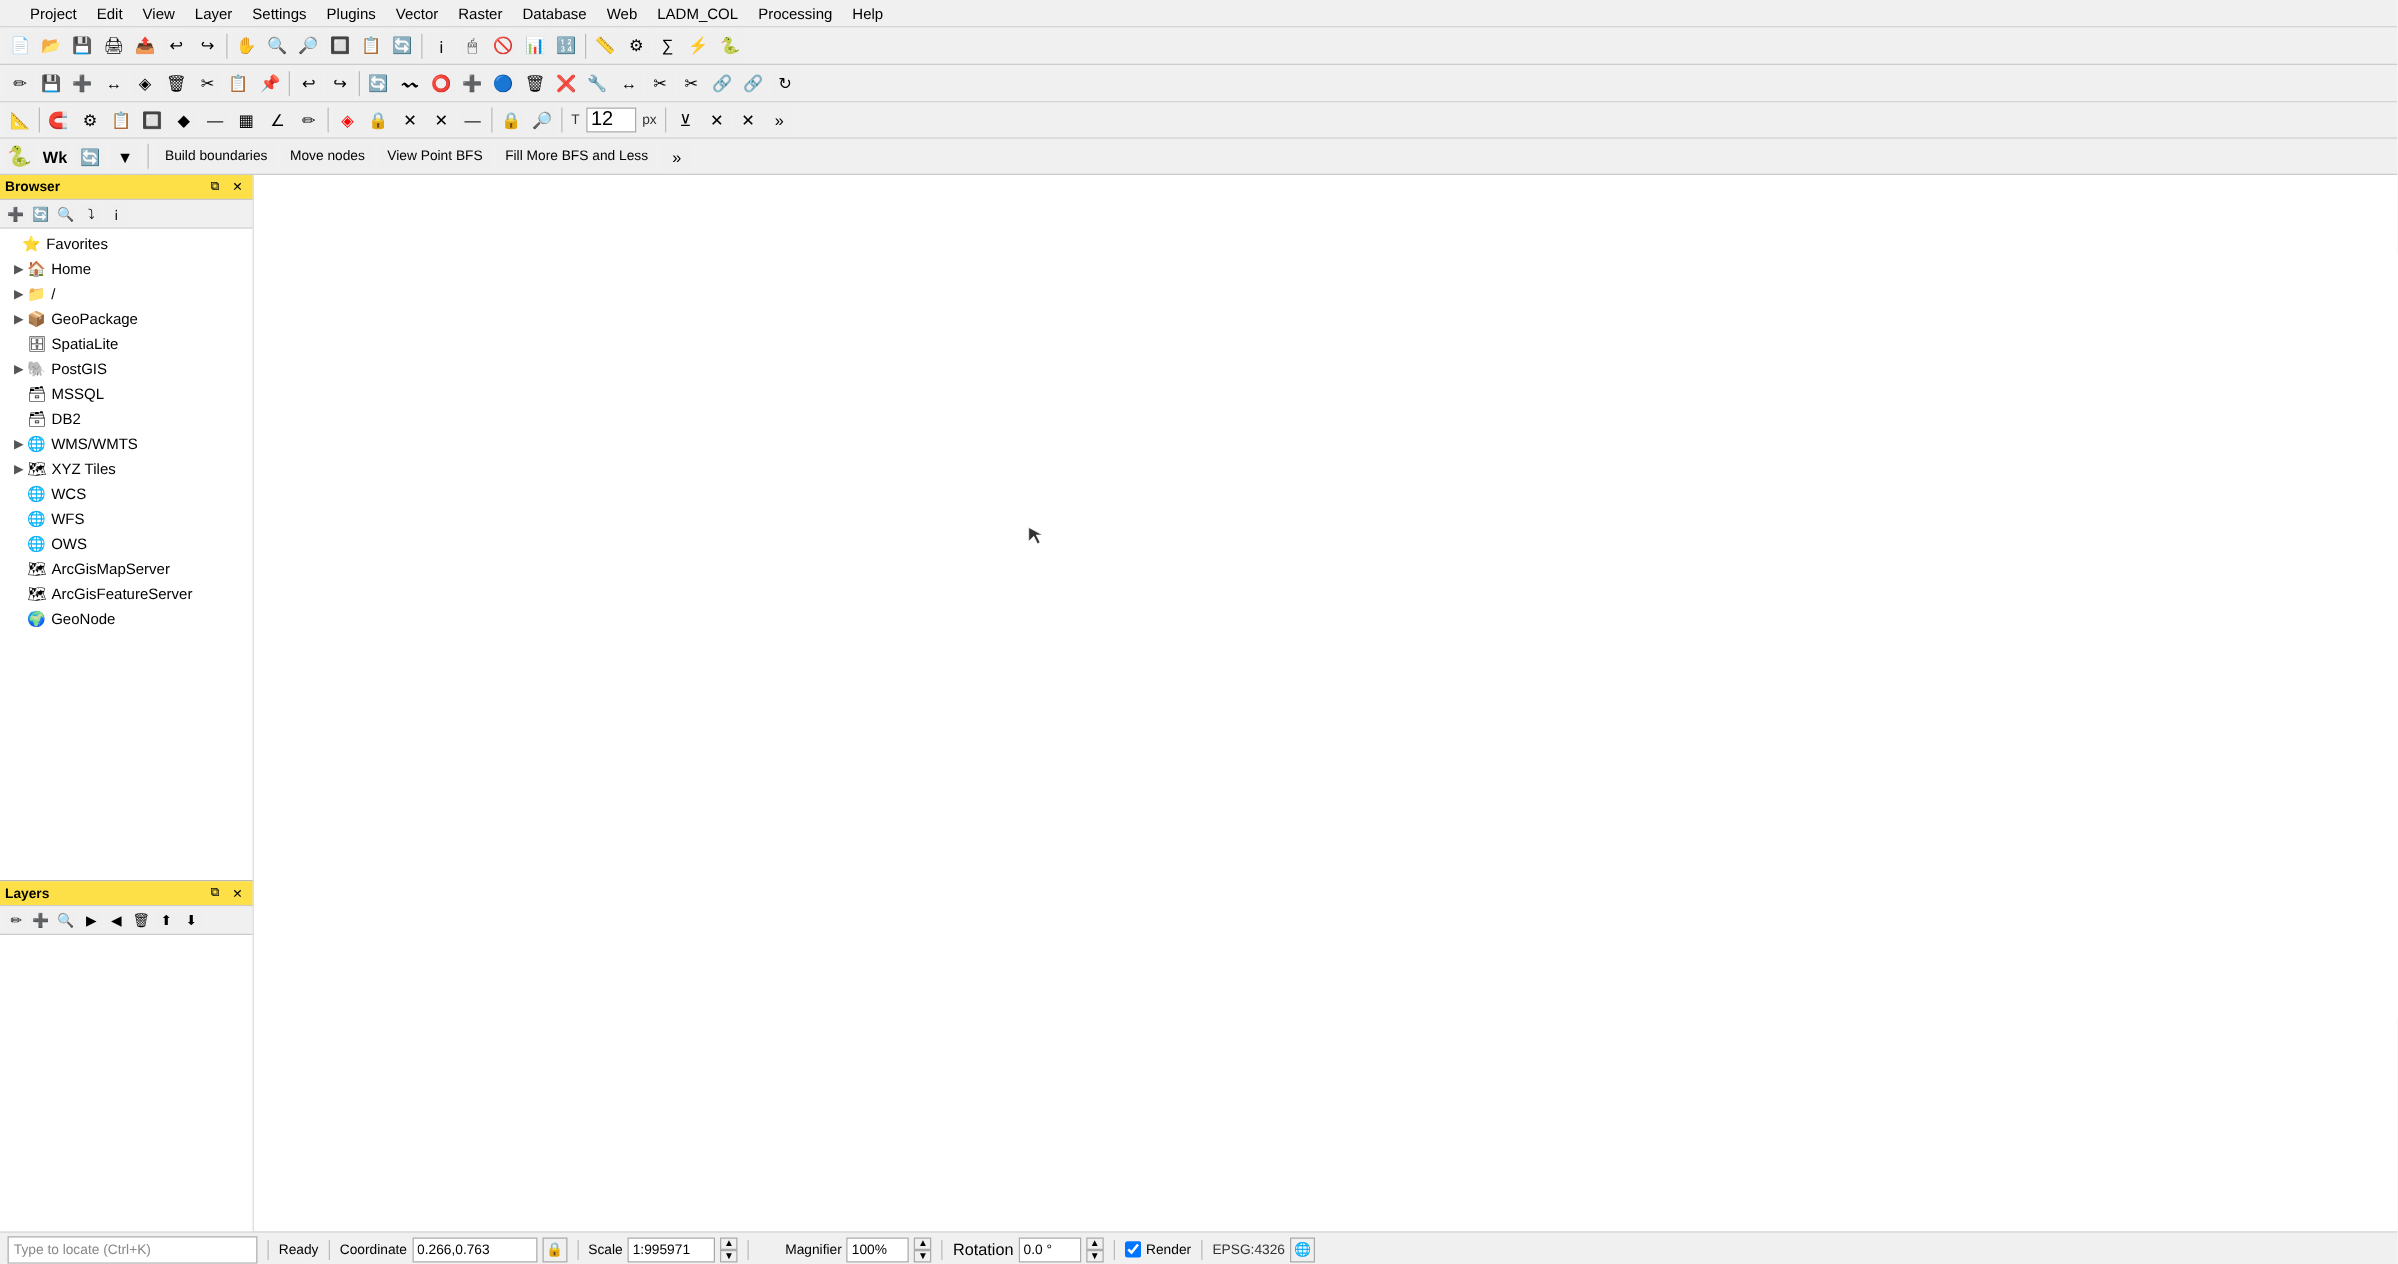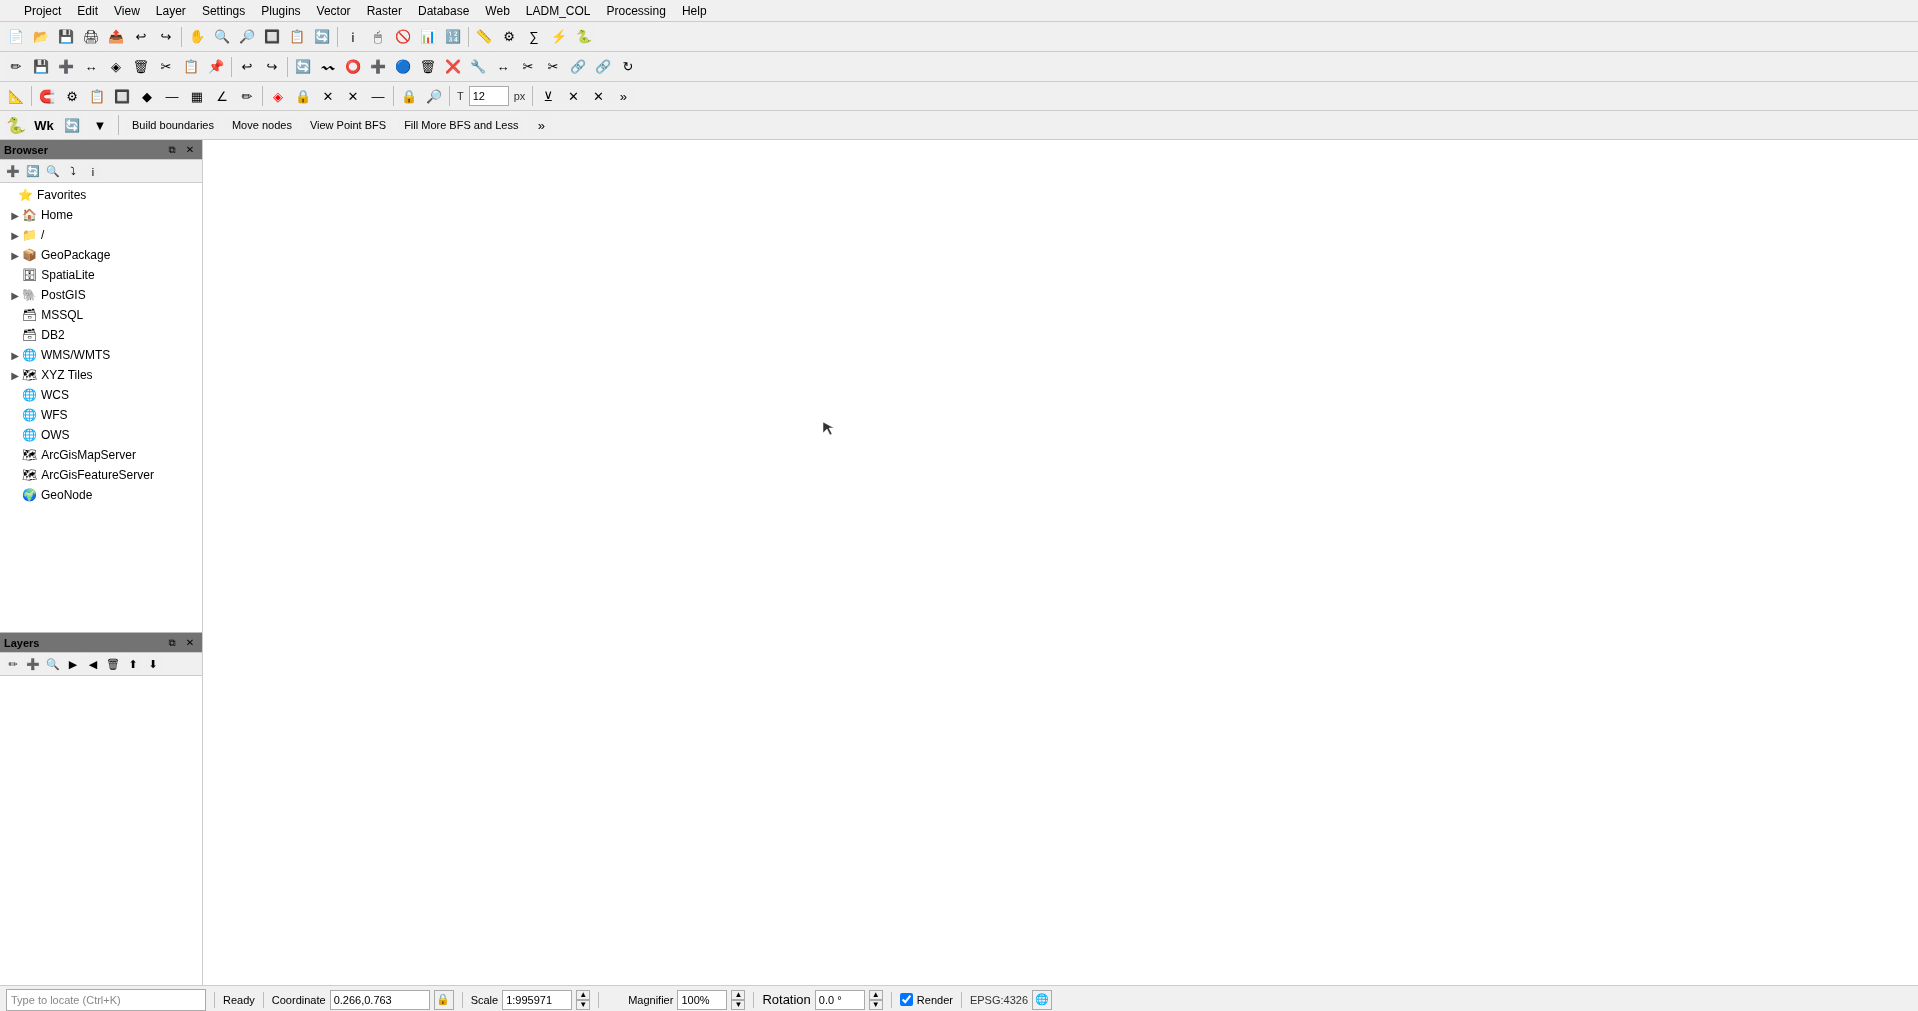--- a/index.html
+++ b/index.html
@@ -7,35 +7,35 @@
 
     
     #menubar { display: flex; align-items: center; background: #f0f0f0; border-bottom: 1px solid #ccc; height: 22px; padding: 0 16px; }
     .menu-item { padding: 2px 8px; cursor: pointer; white-space: nowrap; }
 
     
     .toolbar { display: flex; align-items: center; background: #f0f0f0; border-bottom: 1px solid #ccc; min-height: 30px; padding: 2px 4px; flex-wrap: wrap; gap: 1px; }
     .tb-btn { display: inline-flex; align-items: center; justify-content: center; width: 24px; height: 24px; cursor: pointer; border: 1px solid transparent; border-radius: 2px; font-size: 13px; }
     .tb-sep { width: 1px; height: 20px; background: #bbb; margin: 0 2px; }
     .tb-label { font-size: 11px; padding: 0 4px; white-space: nowrap; color: #333; }
-    .tb-input { height: 20px; border: 1px solid #aaa; font-size: 11px; padding: 0 3px; background: white; width: 50px; }
+    .tb-input { height: 20px; border: 1px solid #aaa; font-size: 16px; padding: 0 3px; background: white; width: 50px; }
 
     
     .adv-toolbar { display: flex; align-items: center; background: #f0f0f0; border-bottom: 1px solid #ccc; min-height: 24px; padding: 2px 4px; gap: 4px; }
     .adv-btn { display: inline-flex; align-items: center; font-size: 11px; padding: 2px 6px; cursor: pointer; white-space: nowrap; border: 1px solid transparent; }
 
     
     #main-layout { display: flex; height: calc(1011px - 22px - 30px - 30px - 30px - 30px - 28px); }
 
     
     #left-panel { width: 203px; display: flex; flex-direction: column; border-right: 1px solid #ccc; background: #f8f8f8; }
 
     
     #browser-panel { flex: 1; display: flex; flex-direction: column; border-bottom: 1px solid #ccc; min-height: 0; }
-    .panel-header { display: flex; align-items: center; justify-content: space-between; background: #737373; border-bottom: 1px solid #ccc; height: 20px; padding: 0 4px; }
+    .panel-header { display: flex; align-items: center; justify-content: space-between; background: #fde047; border-bottom: 1px solid #ccc; height: 20px; padding: 0 4px; }
     .panel-title { font-size: 11px; font-weight: bold; }
     .panel-actions { display: flex; gap: 2px; }
     .panel-icon-btn { width: 16px; height: 16px; display: inline-flex; align-items: center; justify-content: center; font-size: 10px; cursor: pointer; }
     .panel-toolbar { display: flex; align-items: center; padding: 2px 4px; gap: 2px; border-bottom: 1px solid #ccc; background: #f0f0f0; }
 
     
     #browser-tree { flex: 1; overflow-y: auto; padding: 2px; background: white; }
     .tree-item { display: flex; align-items: center; padding: 1px 2px; cursor: pointer; white-space: nowrap; font-size: 12px; height: 20px; }
     .tree-item .arrow { width: 14px; text-align: center; font-size: 10px; color: #555; }
     .tree-item .icon { margin-right: 4px; font-size: 12px; }
@@ -273,21 +273,21 @@
             <span class="name">ArcGisFeatureServer</span>
           </div>
           <div class="tree-item" style="padding-left: 6px;">
             <span class="arrow"> </span>
             <span class="icon">🌍</span>
             <span class="name">GeoNode</span>
           </div>
         </div>
     </div>
 
-    <div id="layers-panel" style="height:352px; display:flex; flex-direction:column;">
+    <div id="layers-panel" style="height:280px; display:flex; flex-direction:column;">
       <div class="panel-header">
         <span class="panel-title">Layers</span>
         <div class="panel-actions">
           <span class="panel-icon-btn">⧉</span>
           <span class="panel-icon-btn">✕</span>
         </div>
       </div>
       <div class="panel-toolbar">
         <button class="tb-btn" style="width:18px;height:18px;font-size:11px;">✏</button>
         <button class="tb-btn" style="width:18px;height:18px;font-size:11px;">➕</button>

